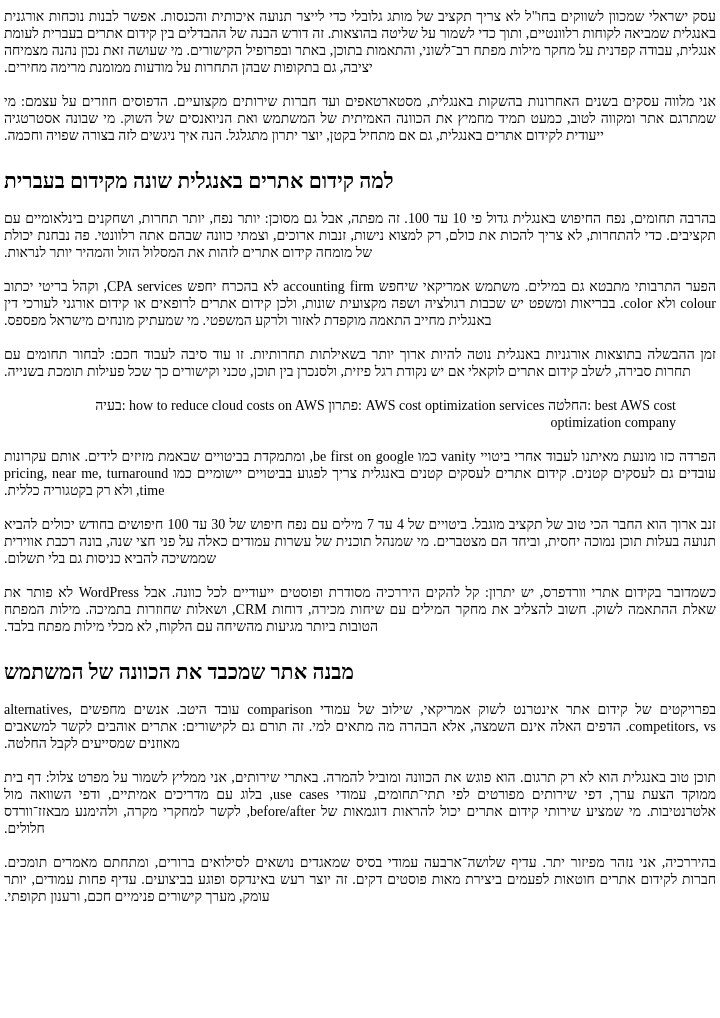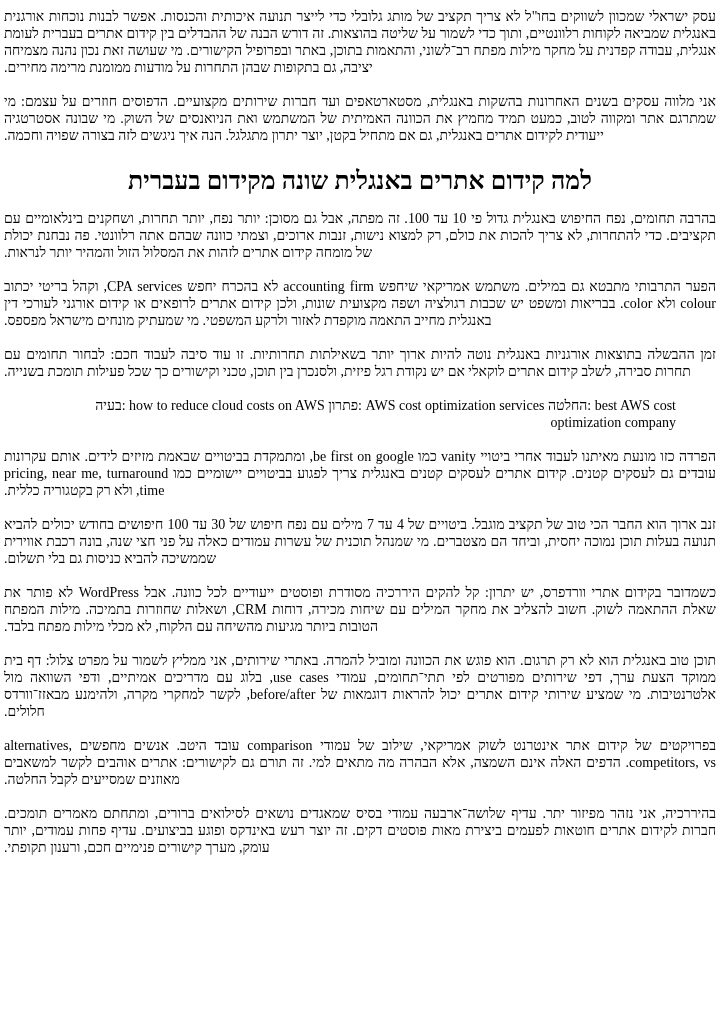--- a/index.html
+++ b/index.html
@@ -19,25 +19,25 @@
   }
   p.body-par {
     margin: 17px 0;
     text-align: justify;
     text-align-last: left;
   }
   article > p.body-par:first-child {
     margin-top: 1px;
   }
   h2.section-heading {
-    font-size: 25px;
+    font-size: 21px;
     line-height: 24px;
     font-weight: bold;
     margin: 25px 0 12px 0;
-    text-align: center;
+    text-align: left;
   }
   blockquote.example-block {
     direction: ltr;
     text-align: right;
     text-align-last: auto;
     margin: 17px 40px;
   }
 </style>
 </head>
 <body>
@@ -59,20 +59,21 @@
 
 
   <blockquote class="example-block">בעיה: how to reduce cloud costs on AWS פתרון: AWS cost optimization services החלטה: best AWS cost optimization company</blockquote>
 
   <p class="body-par">הפרדה כזו מונעת מאיתנו לעבוד אחרי ביטויי vanity כמו be first on google, ומתמקדת בביטויים שבאמת מזיזים לידים. אותם עקרונות עובדים גם לעסקים קטנים. קידום אתרים לעסקים קטנים באנגלית צריך לפגוע בביטויים יישומיים כמו pricing, near me, turnaround time, ולא רק בקטגוריה כללית.</p>
 
   <p class="body-par">זנב ארוך הוא החבר הכי טוב של תקציב מוגבל. ביטויים של 4 עד 7 מילים עם נפח חיפוש של 30 עד 100 חיפושים בחודש יכולים להביא תנועה בעלות תוכן נמוכה יחסית, וביחד הם מצטברים. מי שמנהל תוכנית של עשרות עמודים כאלה על פני חצי שנה, בונה רכבת אווירית שממשיכה להביא כניסות גם בלי תשלום.</p>
 
   <p class="body-par">כשמדובר בקידום אתרי וורדפרס, יש יתרון: קל להקים היררכיה מסודרת ופוסטים ייעודיים לכל כוונה. אבל WordPress לא פותר את שאלת ההתאמה לשוק. חשוב להצליב את מחקר המילים עם שיחות מכירה, דוחות CRM, ושאלות שחוזרות בתמיכה. מילות המפתח הטובות ביותר מגיעות מהשיחה עם הלקוח, לא מכלי מילות מפתח בלבד.</p>
 
+  <h2 class="section-heading">מבנה אתר שמכבד את הכוונה של המשתמש</h2>
+
+  <p class="body-par">בפרויקטים של קידום אתר אינטרנט לשוק אמריקאי, שילוב של עמודי comparison עובד היטב. אנשים מחפשים alternatives, competitors, vs. הדפים האלה אינם השמצה, אלא הבהרה מה מתאים למי. זה תורם גם לקישורים: אתרים אוהבים לקשר למשאבים מאוזנים שמסייעים לקבל החלטה.</p>
 
   <p class="body-par">תוכן טוב באנגלית הוא לא רק תרגום. הוא פוגש את הכוונה ומוביל להמרה. באתרי שירותים, אני ממליץ לשמור על מפרט צלול: דף בית ממוקד הצעת ערך, דפי שירותים מפורטים לפי תתי־תחומים, עמודי use cases, בלוג עם מדריכים אמיתיים, ודפי השוואה מול אלטרנטיבות. מי שמציע שירותי קידום אתרים יכול להראות דוגמאות של before/after, לקשר למחקרי מקרה, ולהימנע מבאזז־וורדס חלולים.</p>
-
-  <p class="body-par">בפרויקטים של קידום אתר אינטרנט לשוק אמריקאי, שילוב של עמודי comparison עובד היטב. אנשים מחפשים alternatives, competitors, vs. הדפים האלה אינם השמצה, אלא הבהרה מה מתאים למי. זה תורם גם לקישורים: אתרים אוהבים לקשר למשאבים מאוזנים שמסייעים לקבל החלטה.</p>
 
   <p class="body-par">בהיררכיה, אני נזהר מפיזור יתר. עדיף שלושה־ארבעה עמודי בסיס שמאגדים נושאים לסילואים ברורים, ומתחתם מאמרים תומכים. חברות לקידום אתרים חוטאות לפעמים ביצירת מאות פוסטים דקים. זה יוצר רעש באינדקס ופוגע בביצועים. עדיף פחות עמודים, יותר עומק, מערך קישורים פנימיים חכם, ורענון תקופתי.</p>
 
 </article>
 
 </body></html>

